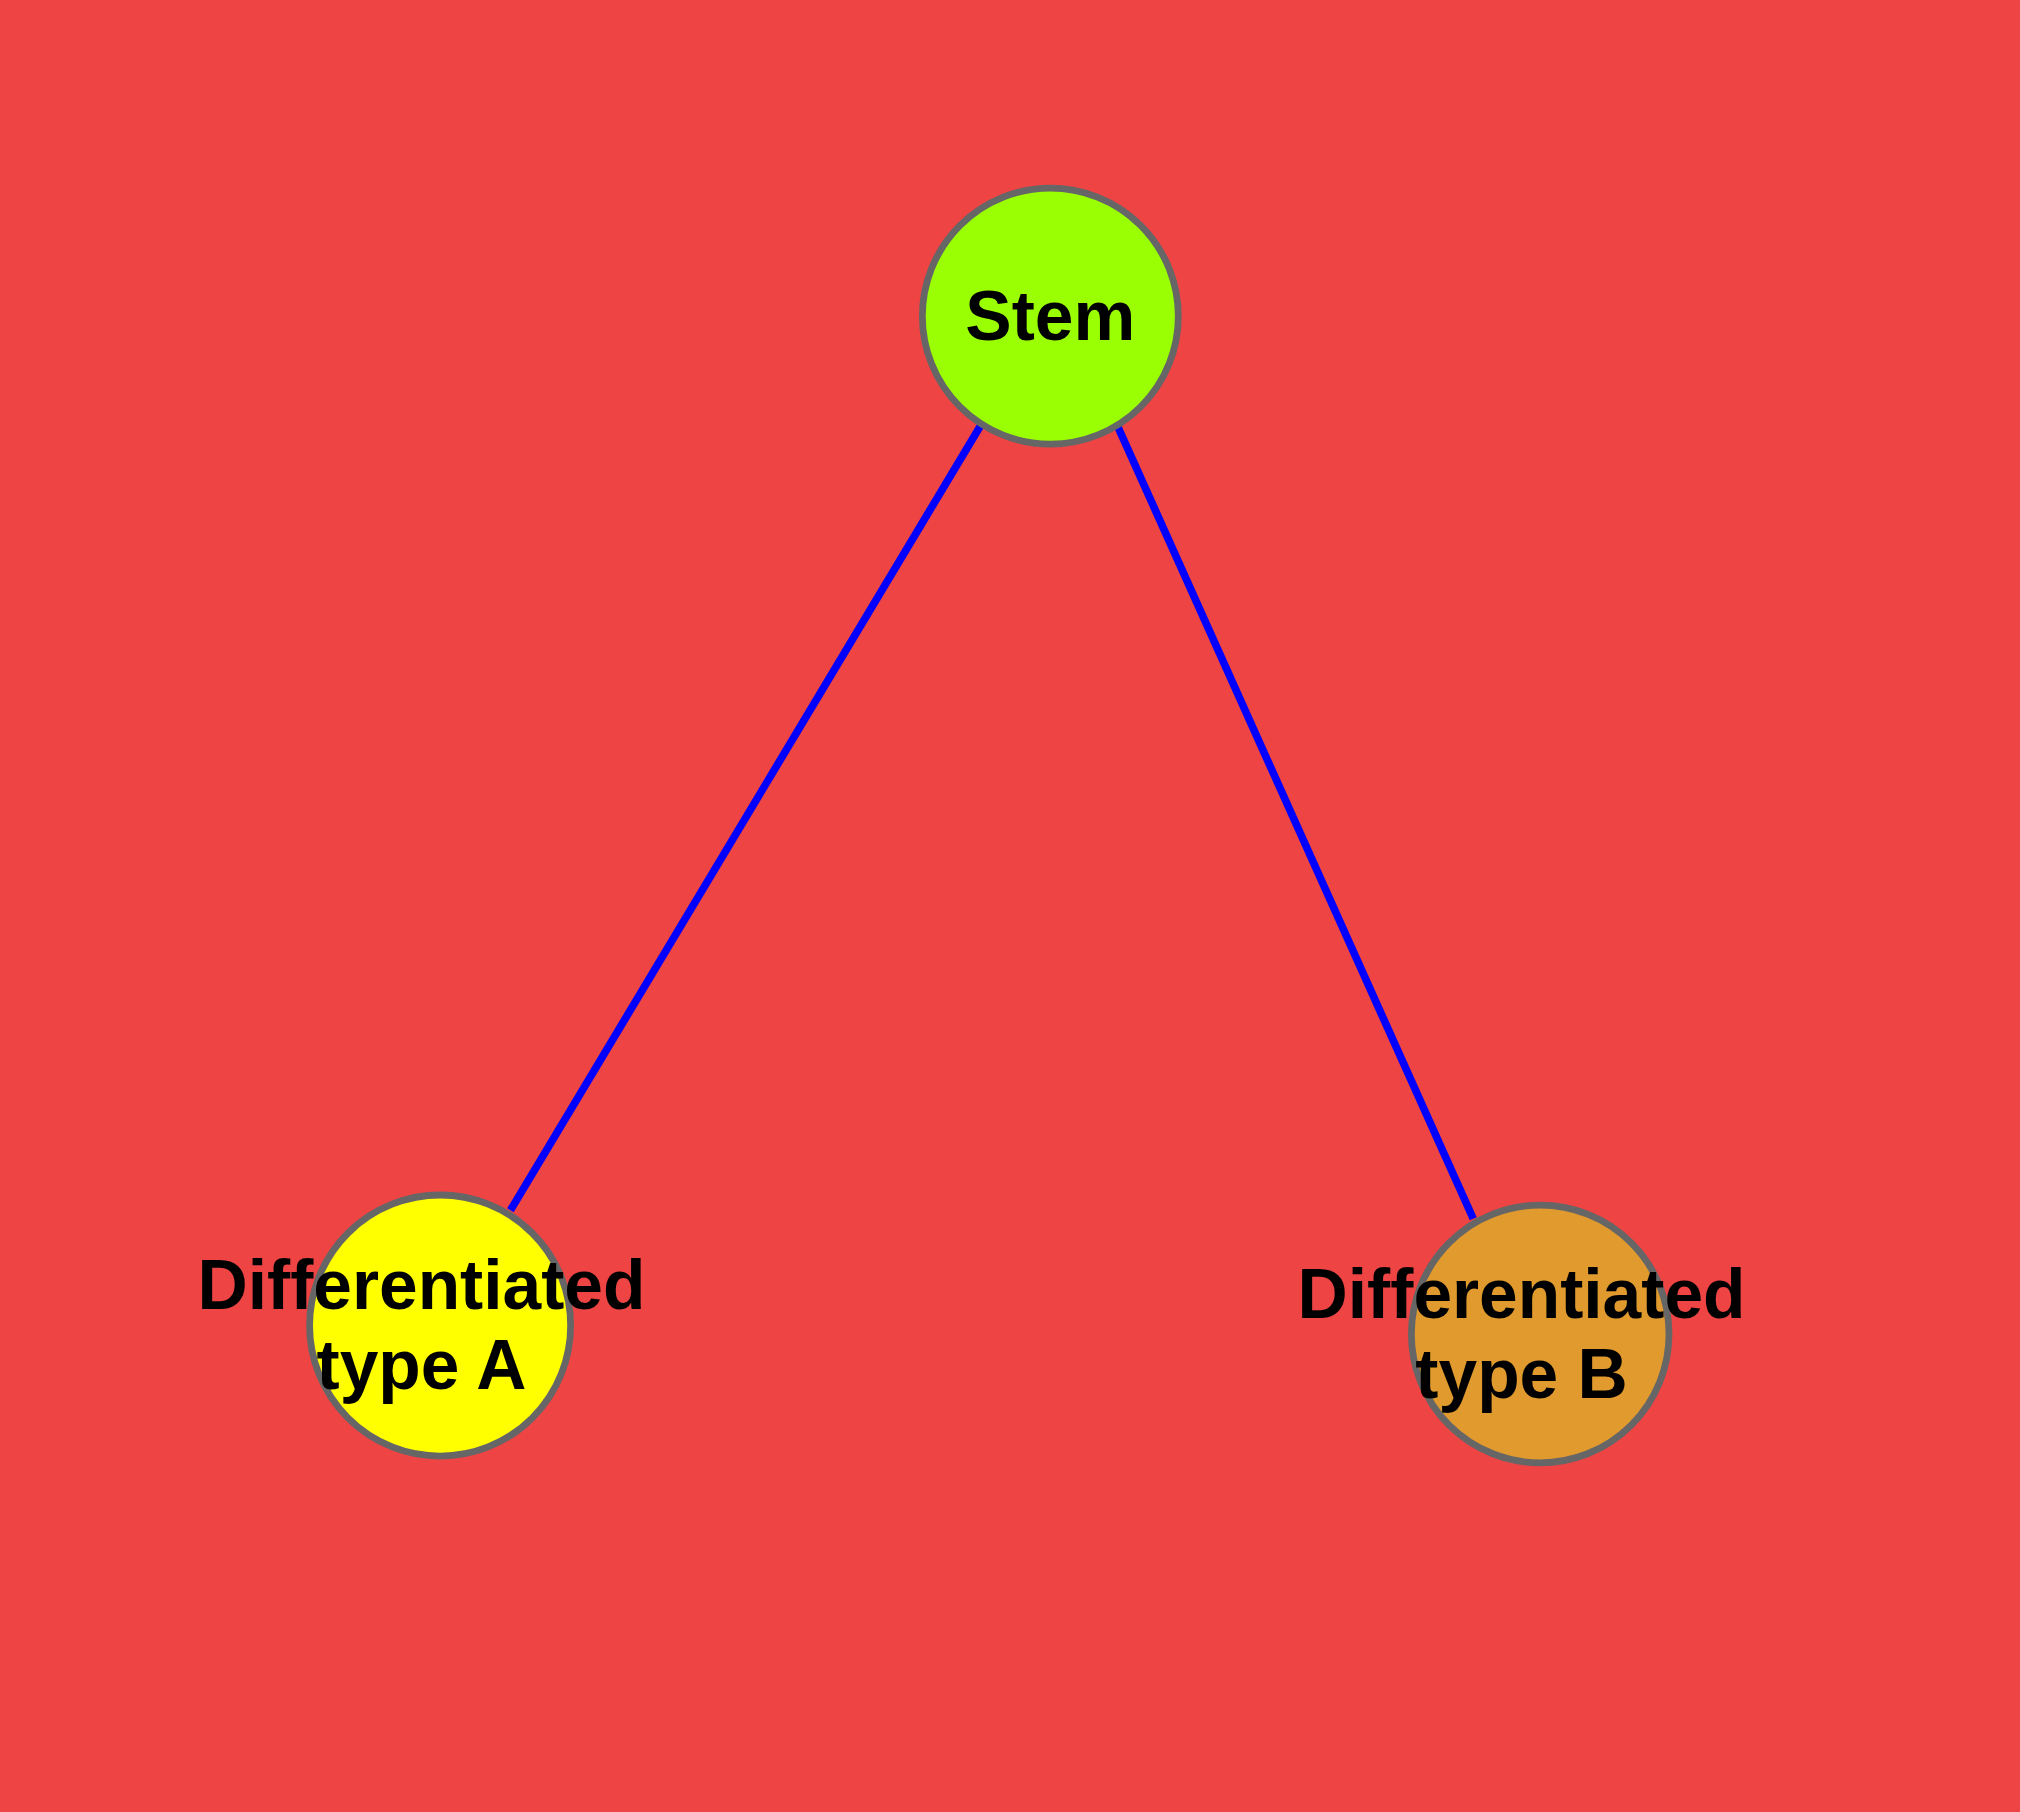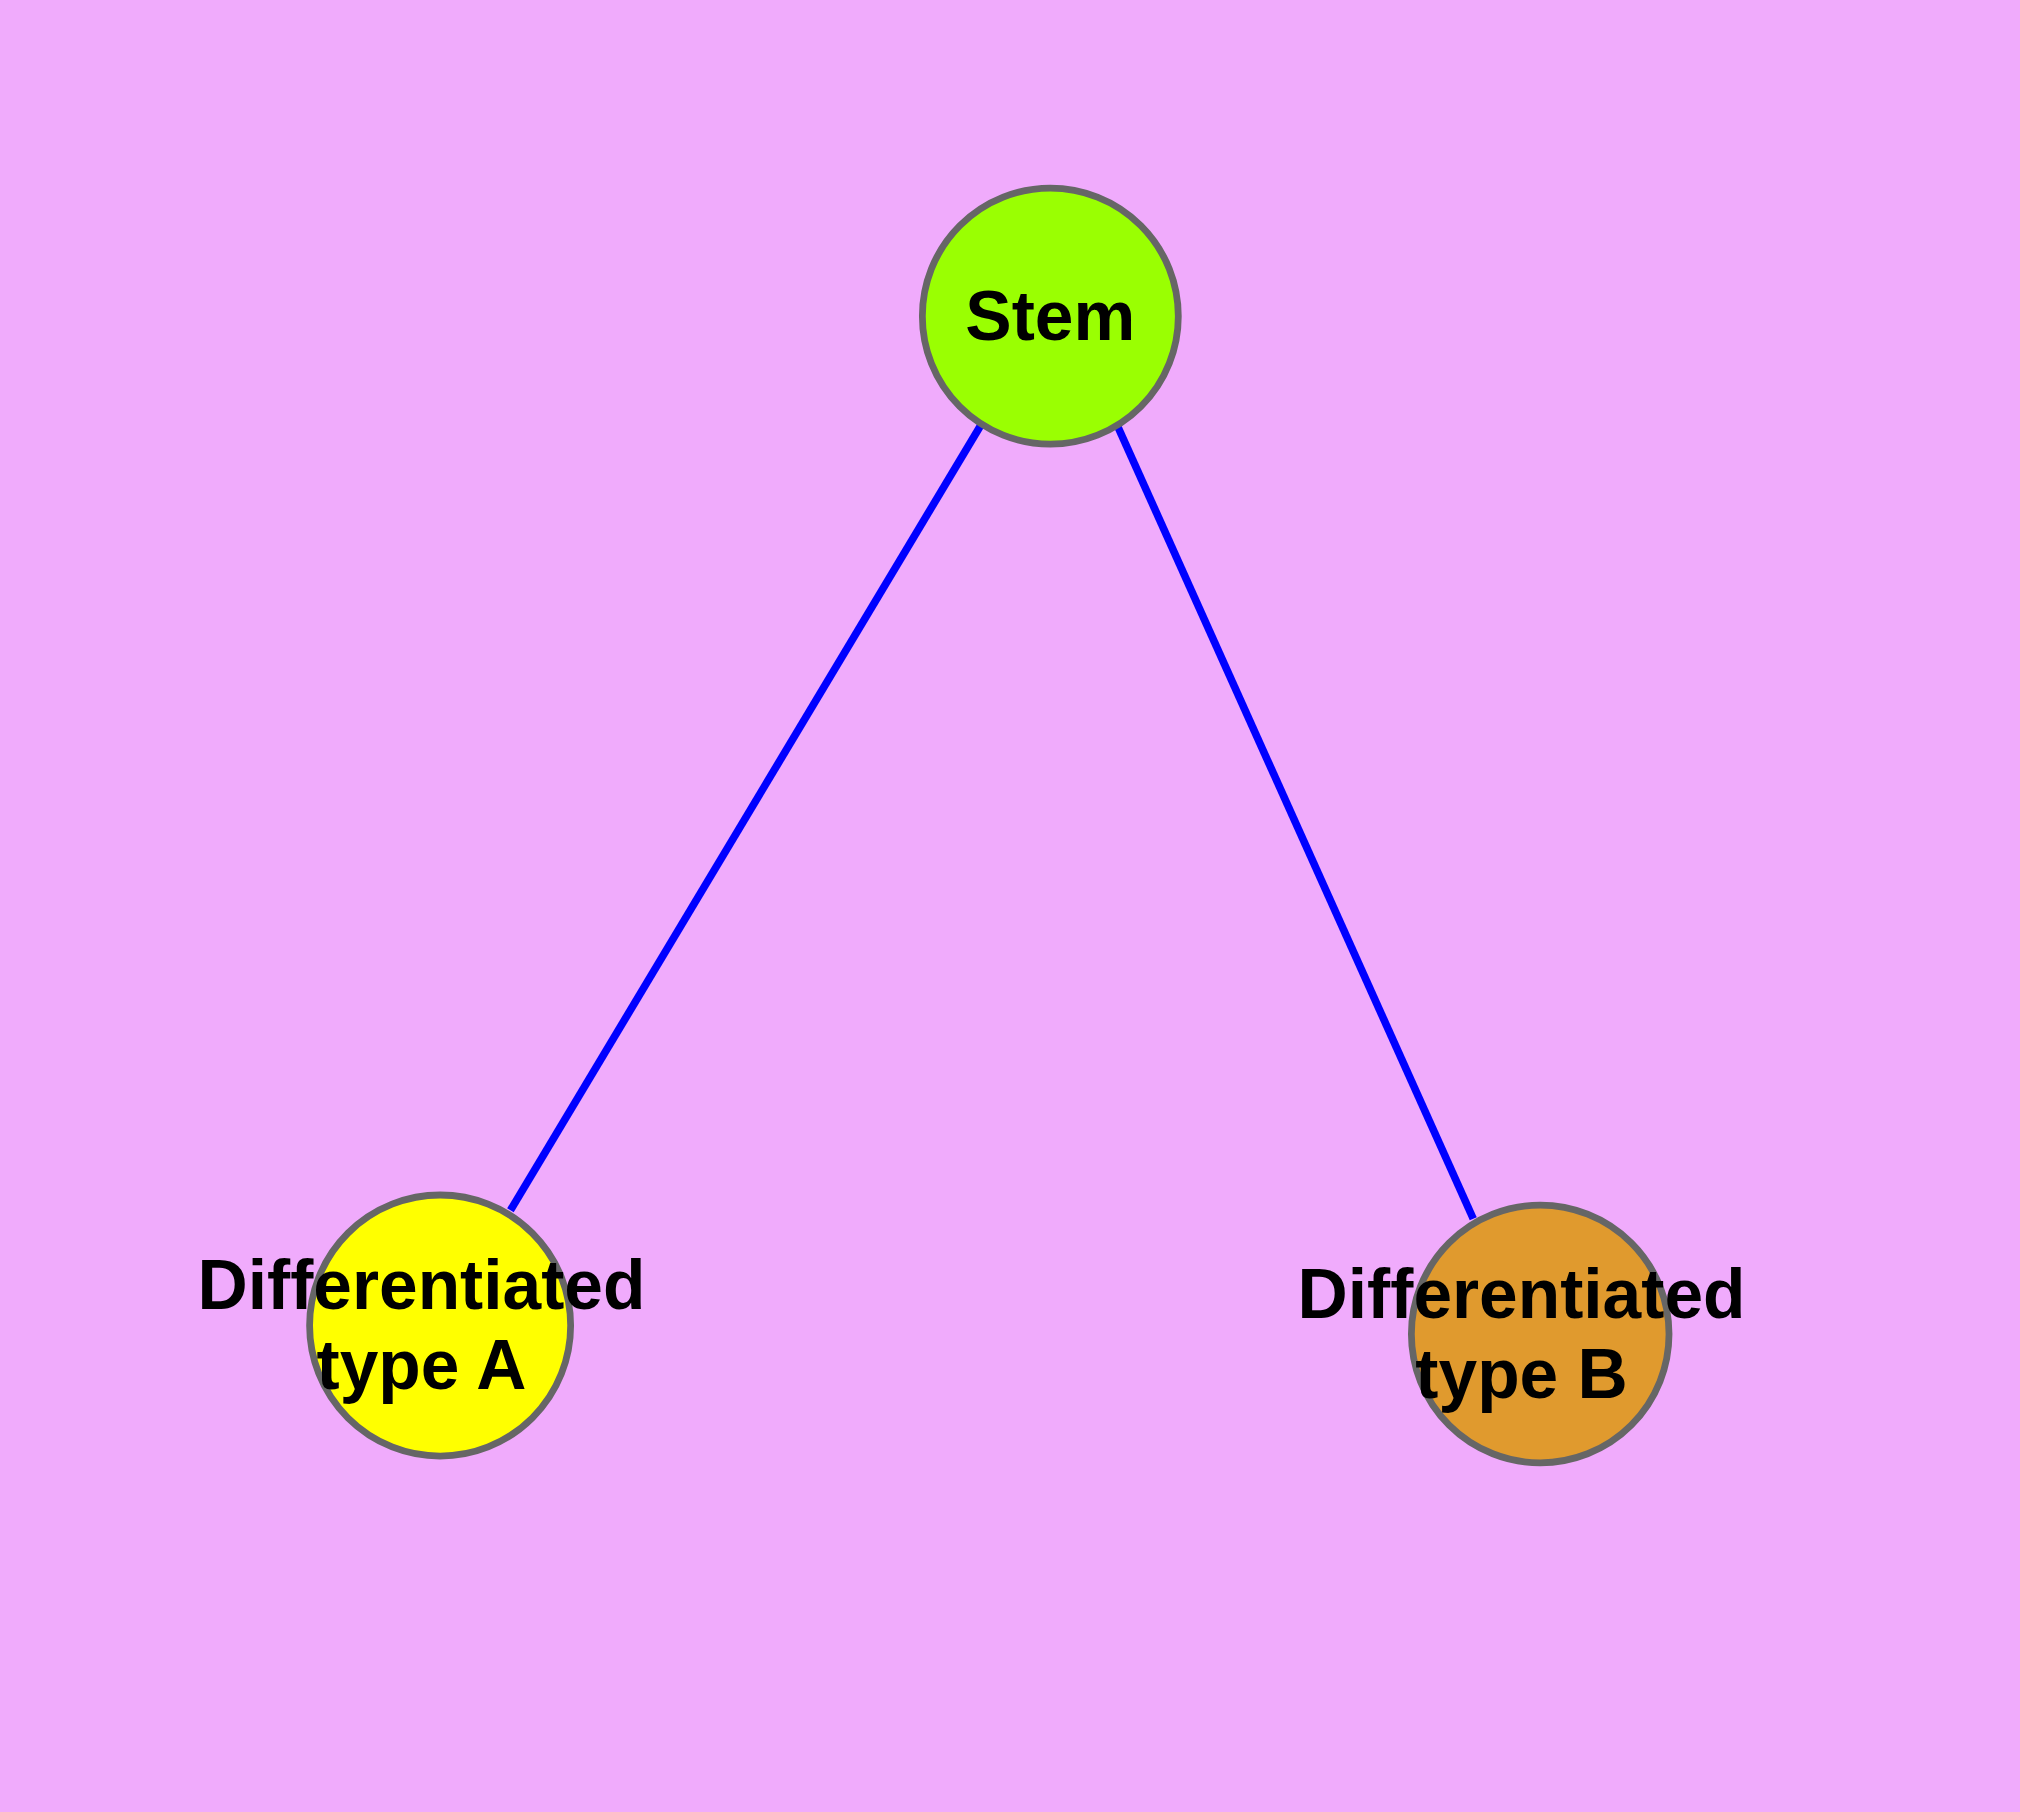--- a/index.html
+++ b/index.html
@@ -40,21 +40,21 @@
     fill: none;
   }
   .node-circle {
     stroke: #666666;
     stroke-width: 8;
   }
 </style>
 </head>
 <body>
 
-<div id="canvas" style="width: 2021px; height: 1812px; background: #f0abfc;">
+<div id="canvas" style="width: 2021px; height: 1812px; background: #ef4444;">
   <svg id="graph-svg" viewBox="0 0 2384 2138" style="width: 2021px; height: 1812px;">
 
     <g>
       <line class="edge-line" x1="1158" y1="500" x2="602" y2="1428" stroke="#0000ff" stroke-width="9"></line>
       <line class="edge-line" x1="1318" y1="502" x2="1738" y2="1438" stroke="#0000ff" stroke-width="9"></line>
     </g>
 
     <g>
 
       <g>

